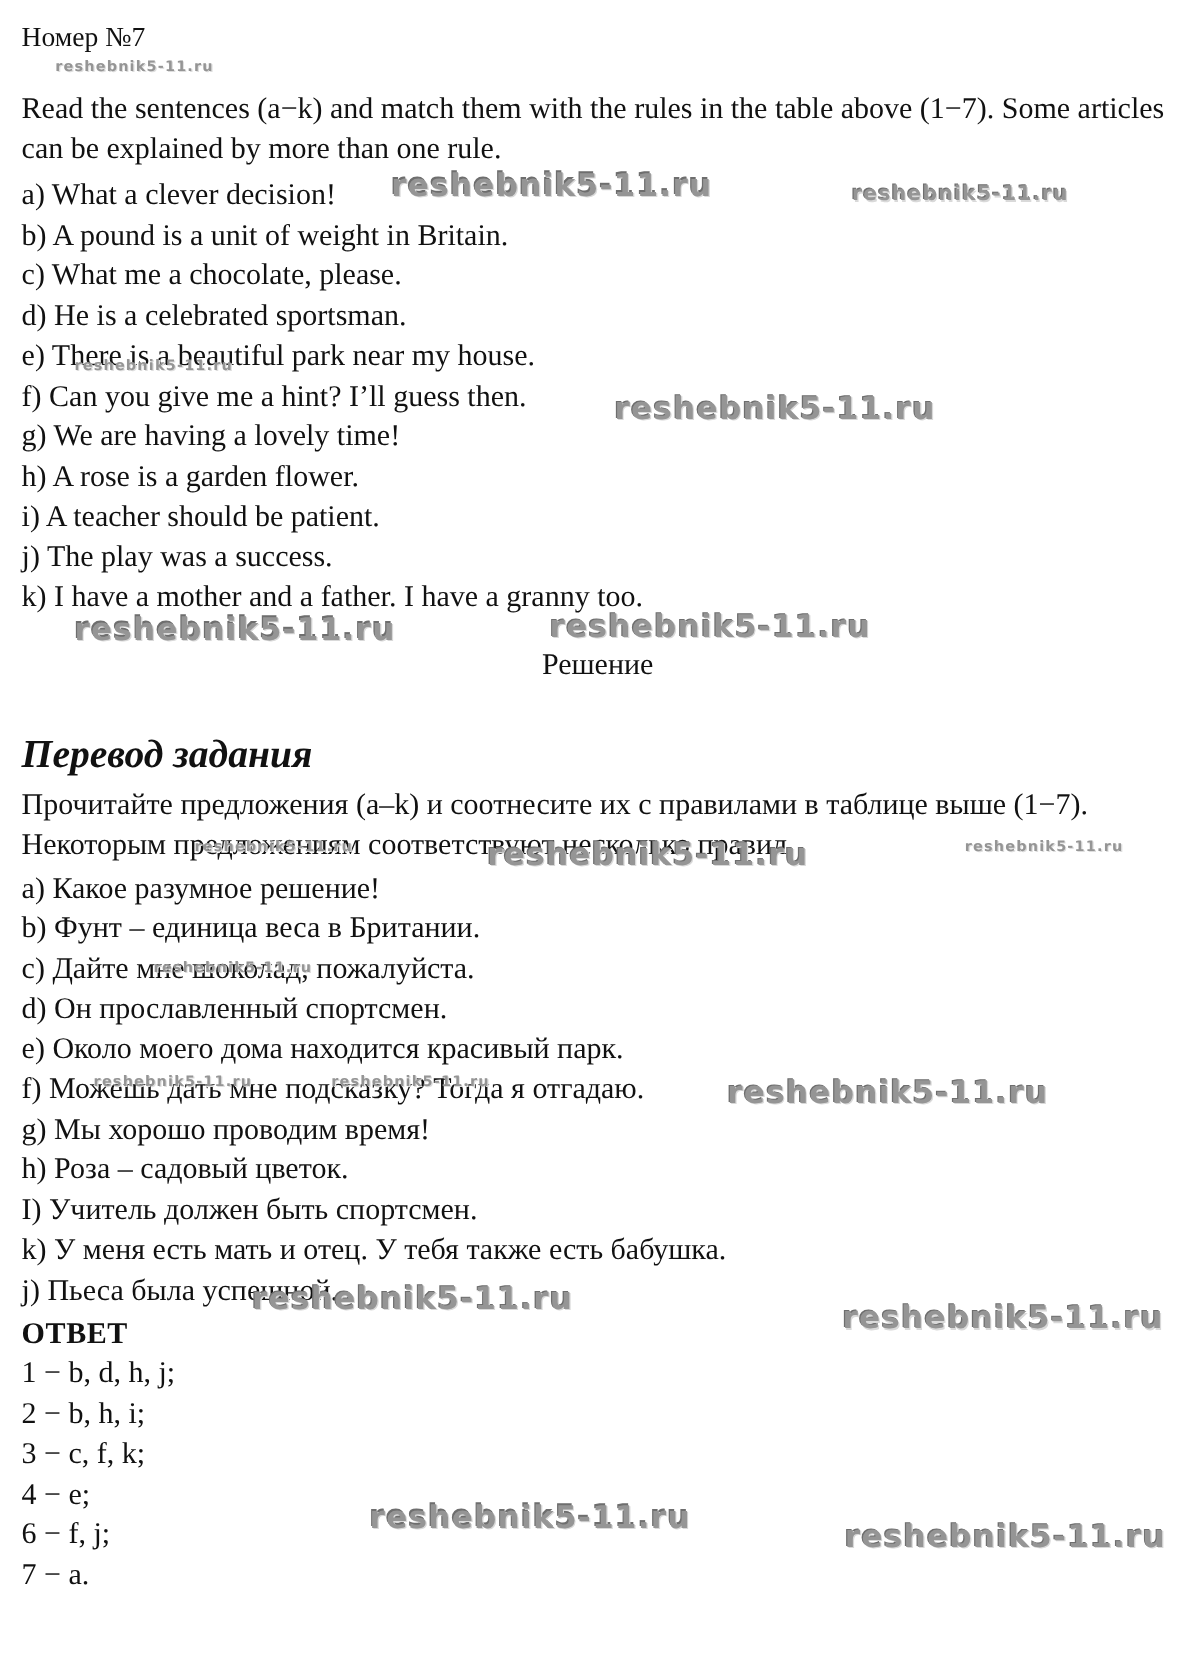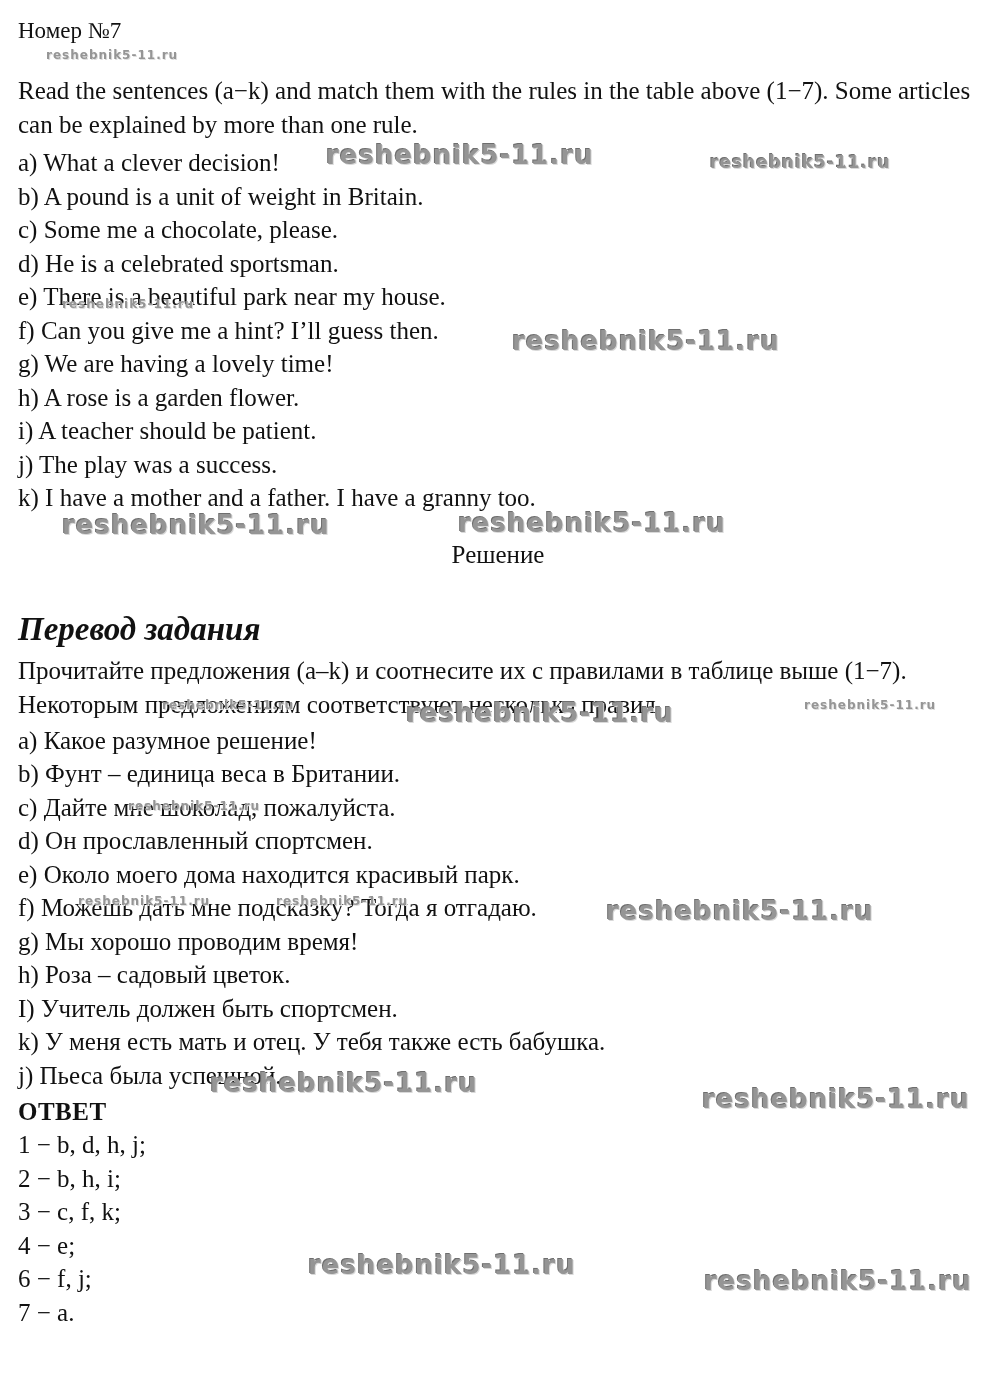--- a/index.html
+++ b/index.html
@@ -63,21 +63,21 @@
 <div class="page">
   <div class="content">
 
     <div class="title">Номер №7</div>
 
     <p class="intro">Read the sentences (a−k) and match them with the rules in the table above (1−7). Some articles can be explained by more than one rule.</p>
 
     <div>
       <div class="line">a) What a clever decision!</div>
       <div class="line">b) A pound is a unit of weight in Britain.</div>
-      <div class="line">c) Some me a chocolate, please.</div>
+      <div class="line">c) What me a chocolate, please.</div>
       <div class="line">d) He is a celebrated sportsman.</div>
       <div class="line">e) There is a beautiful park near my house.</div>
       <div class="line">f) Can you give me a hint? I’ll guess then.</div>
       <div class="line">g) We are having a lovely time!</div>
       <div class="line">h) A rose is a garden flower.</div>
       <div class="line">i) A teacher should be patient.</div>
       <div class="line">j) The play was a success.</div>
       <div class="line">k) I have a mother and a father. I have a granny too.</div>
     </div>
 

